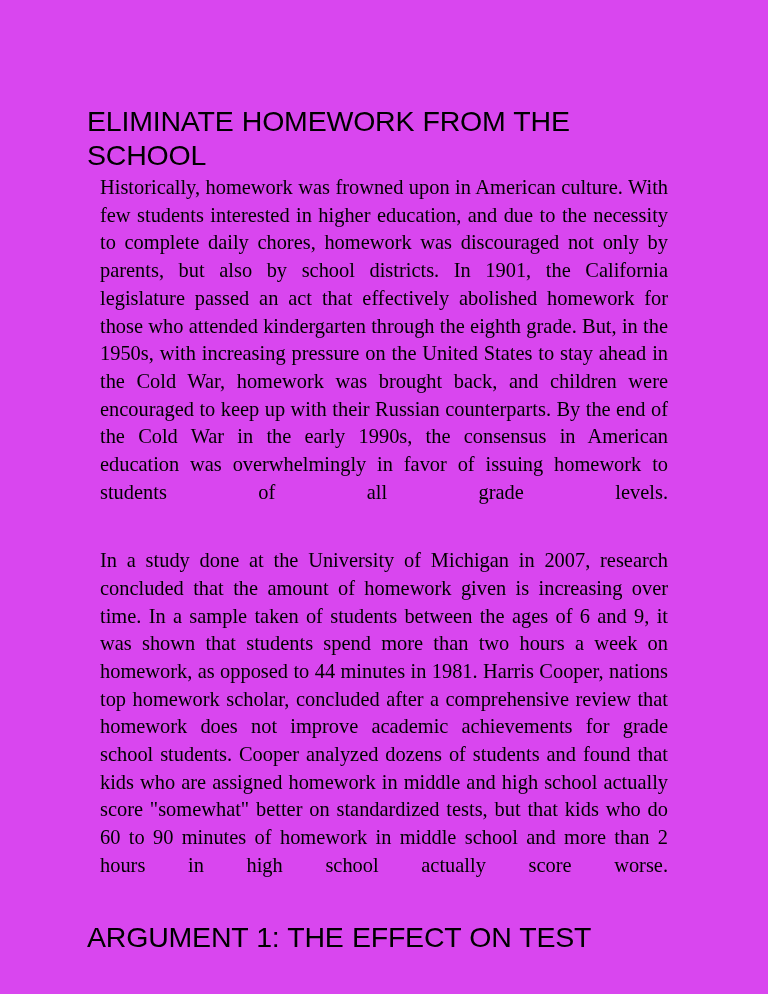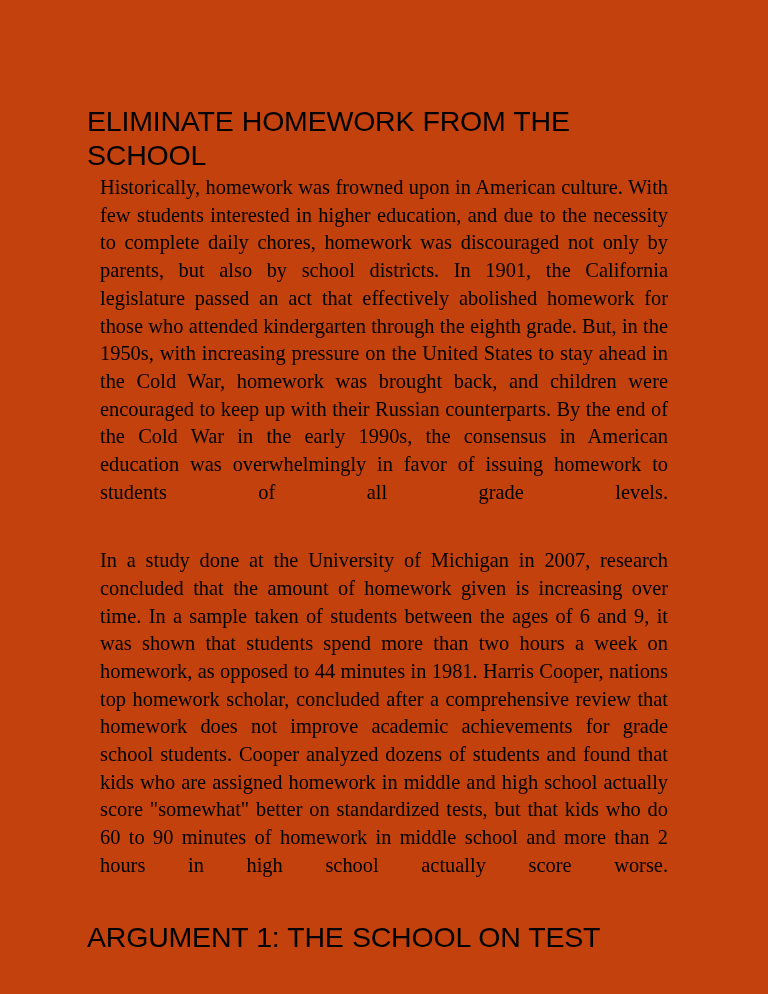--- a/index.html
+++ b/index.html
@@ -13,21 +13,21 @@
     overflow: hidden;
     font-family: "Liberation Serif", "DejaVu Serif", serif;
     color: #000000;
     -webkit-font-smoothing: antialiased;
   }
 
   .page {
     position: relative;
     width: 768px;
     height: 994px;
-    background: #c2410c;
+    background: #d946ef;
     box-sizing: border-box;
   }
 
   .content {
     position: absolute;
     left: 87px;
     top: 104px;
     width: 594px;
   }
 
@@ -77,16 +77,16 @@
 
 <div class="page">
   <div class="content">
 
     <h1 class="doc-heading">ELIMINATE HOMEWORK FROM THE SCHOOL</h1>
 
     <p class="body-para first-para">Historically, homework was frowned upon in American culture. With few students interested in higher education, and due to the necessity to complete daily chores, homework was discouraged not only by parents, but also by school districts. In 1901, the California legislature passed an act that effectively abolished homework for those who attended kindergarten through the eighth grade. But, in the 1950s, with increasing pressure on the United States to stay ahead in the Cold War, homework was brought back, and children were encouraged to keep up with their Russian counterparts. By the end of the Cold War in the early 1990s, the consensus in American education was overwhelmingly in favor of issuing homework to students of all grade levels.</p>
 
     <p class="body-para">In a study done at the University of Michigan in 2007, research concluded that the amount of homework given is increasing over time. In a sample taken of students between the ages of 6 and 9, it was shown that students spend more than two hours a week on homework, as opposed to 44 minutes in 1981. Harris Cooper, nations top homework scholar, concluded after a comprehensive review that homework does not improve academic achievements for grade school students. Cooper analyzed dozens of students and found that kids who are assigned homework in middle and high school actually score "somewhat" better on standardized tests, but that kids who do 60 to 90 minutes of homework in middle school and more than 2 hours in high school actually score worse.</p>
 
-    <h1 class="doc-heading bottom-heading">ARGUMENT 1: THE SCHOOL ON TEST</h1>
+    <h1 class="doc-heading bottom-heading">ARGUMENT 1: THE EFFECT ON TEST</h1>
 
   </div>
 </div>
 
 </body></html>

